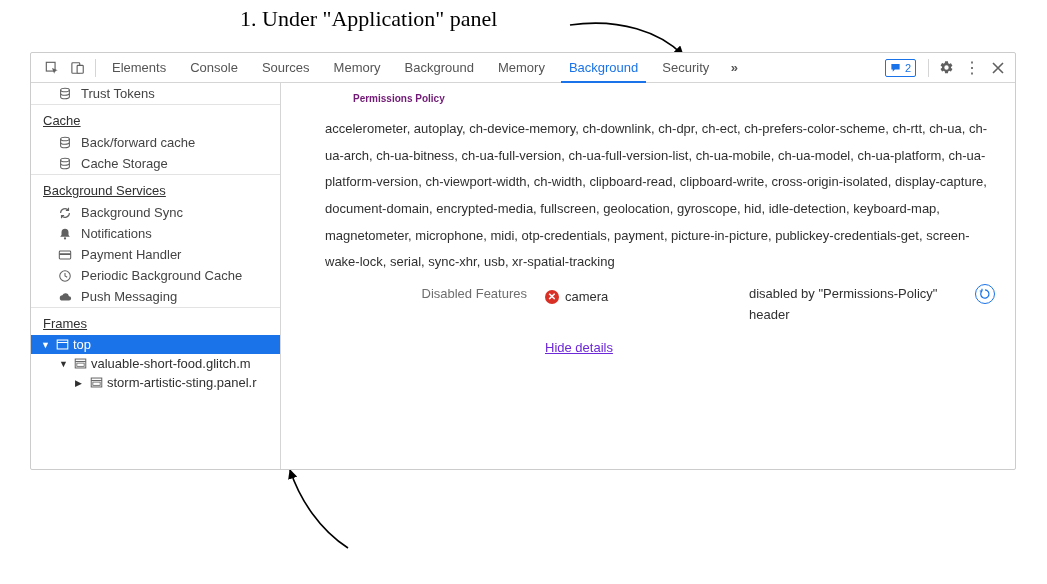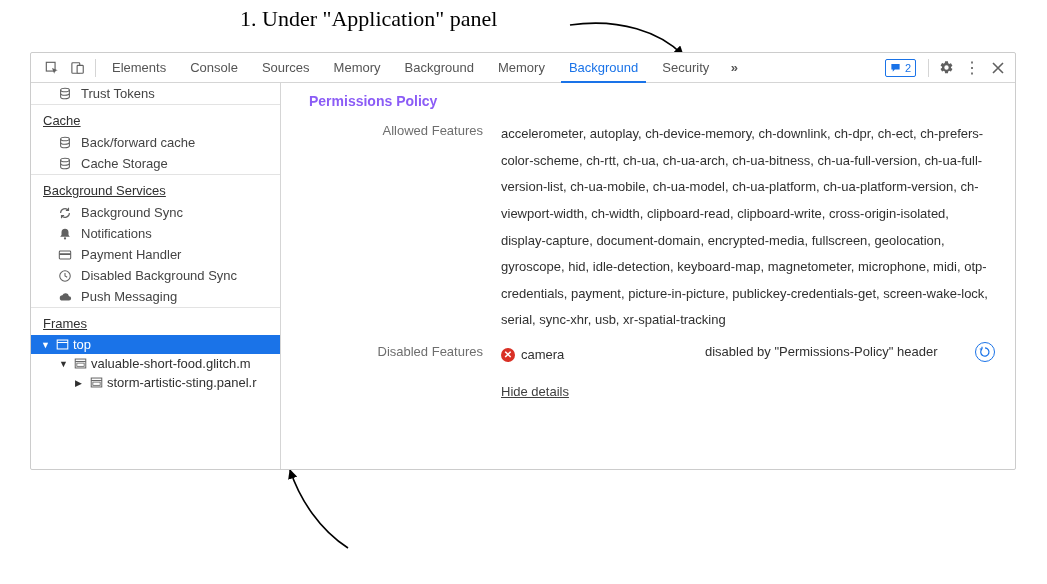--- a/index.html
+++ b/index.html
@@ -21,48 +21,48 @@
   .tabbar .tab { padding: 0 12px; display:flex; align-items:center; height:100%; color:#555; cursor:default; position:relative; }
   .tabbar .tab.active { color:#1a73e8; }
   .tabbar .tab.active::after { content:""; position:absolute; left:4px; right:4px; bottom:-1px; height:2px; background:#1a73e8; }
   .tabbar .more { width:26px; display:flex; align-items:center; justify-content:center; color:#555; font-weight:bold; }
   .tabbar .spacer { flex:1; }
   .tabbar .right { display:flex; align-items:center; height:100%; padding-right:4px; }
   .tabbar .msgcount { display:flex; align-items:center; height:18px; border:1px solid #1a73e8; border-radius:2px; padding:0 4px; color:#1a73e8; font-size:11px; gap:4px; margin-right:8px;}
   .tabbar .right .iconbtn { color:#606060; }
 
   
-  .body { display:flex; height: calc(100% - 30px); }
+  .body { display:flex; height: calc(100% - 30px); gap: 44px; }
   .sidebar { width: 250px; min-width:250px; border-right:1px solid #d5d5d5; overflow:hidden; }
   .main { flex:1; overflow:hidden; padding: 6px 0 0 0; }
 
   
   .section-head { padding: 8px 12px 4px; font-size:13px; color:#303030; border-top:1px solid #e3e3e3;text-decoration:underline; }
   .tree-item { display:flex; align-items:center; gap:8px; padding: 3px 6px 3px 26px; color:#444; }
   .tree-item .icon { width:16px; display:flex; justify-content:center; color:#666; }
 
   .frames-row { display:flex; align-items:center; gap:4px; padding:2px 4px 2px 10px; color:#303030; }
   .frames-row.selected { background:#1a73e8; color:#fff; }
   .frames-row .disclose { width:10px; font-size:9px; }
   .frames-row .ficon { width:14px; display:flex; justify-content:center; }
   .frames-row.depth1 { padding-left: 28px; }
   .frames-row.depth2 { padding-left: 44px; }
   .frame-label { white-space: nowrap; overflow:hidden; text-overflow: clip; }
 
   
-  .main-title { font-weight:600; font-size:14px; padding: 4px 0 8px 28px; color:#8b5cf6; }
+  .main-title { font-weight:600; font-size:10px; padding: 4px 0 8px 28px; color:#701a75; }
   .kv-row { display:flex; align-items:flex-start; padding: 4px 16px 4px 0; }
   .kv-label { width: 220px; min-width:220px; text-align:right; color:#6e6e6e; padding-right:18px; padding-top:2px; }
   .kv-value { flex:1; color:#303030; line-height: 2.05; padding-right: 4px; }
   .disabled-grid { display:flex; gap: 14px; align-items:flex-start; }
   .disabled-name { display:flex; align-items:center; gap:6px; width: 190px; }
   .err-dot { width:14px; height:14px; border-radius:50%; background:#d93025; color:#fff; display:flex; align-items:center; justify-content:center; font-size:10px; font-weight:bold; line-height:1; }
   .reason { flex:1; line-height:1.6; color:#303030; }
   .reload { width:20px; height:20px; border:1.5px solid #1a73e8; border-radius:50%; display:flex; align-items:center; justify-content:center; color:#1a73e8; font-size:12px; }
-  .hide-details { color:#404040; text-decoration: underline; margin-top:10px; display:inline-block; }
+  .hide-details { color:#6d28d9; text-decoration: underline; margin-top:10px; display:inline-block; }
 
   svg { display:block; }
 </style>
 </head>
 <body>
 <div class="stage">
 
 <div class="annotation" style="left:240px; top:6px;">1. Under "Application" panel</div>
 <div class="annotation" style="left:354px; top:534px;margin-top:48px;">2. Select the frame</div>
 
@@ -193,21 +193,21 @@
         </span>
         <span>Payment Handler</span>
       </div>
       <div class="tree-item">
         <span class="icon">
           <svg width="14" height="14" viewBox="0 0 16 16">
                 <circle cx="8" cy="8" r="6" fill="none" stroke="#606060" stroke-width="1.2"></circle>
                 <path d="M8 4.5 V8 L10.5 9.5" stroke="#606060" stroke-width="1.2" fill="none"></path>
               </svg>
         </span>
-        <span>Disabled Background Sync</span>
+        <span>Periodic Background Cache</span>
       </div>
       <div class="tree-item">
         <span class="icon">
           <svg width="14" height="14" viewBox="0 0 16 16">
                 <path d="M5 12 a3 3 0 0 1 0-6 a4 4 0 0 1 7.5 1 a2.5 2.5 0 0 1 0 5 z" fill="#606060"></path>
               </svg>
         </span>
         <span>Push Messaging</span>
       </div>
 
@@ -244,21 +244,20 @@
               </svg>
         </span>
         <span class="frame-label">storm-artistic-sting.panel.r</span>
       </div>
     </div>
 
     <div class="main">
       <div class="main-title">Permissions Policy</div>
 
       <div class="kv-row">
-        <div class="kv-label">Allowed Features</div>
         <div class="kv-value">accelerometer, autoplay, ch-device-memory, ch-downlink, ch-dpr, ch-ect, ch-prefers-color-scheme, ch-rtt, ch-ua, ch-ua-arch, ch-ua-bitness, ch-ua-full-version, ch-ua-full-version-list, ch-ua-mobile, ch-ua-model, ch-ua-platform, ch-ua-platform-version, ch-viewport-width, ch-width, clipboard-read, clipboard-write, cross-origin-isolated, display-capture, document-domain, encrypted-media, fullscreen, geolocation, gyroscope, hid, idle-detection, keyboard-map, magnetometer, microphone, midi, otp-credentials, payment, picture-in-picture, publickey-credentials-get, screen-wake-lock, serial, sync-xhr, usb, xr-spatial-tracking</div>
       </div>
 
       <div class="kv-row">
         <div class="kv-label">Disabled Features</div>
         <div class="kv-value">
           <div class="disabled-grid">
             <div class="disabled-name">
               <span class="err-dot">✕</span>
               <span>camera</span>

